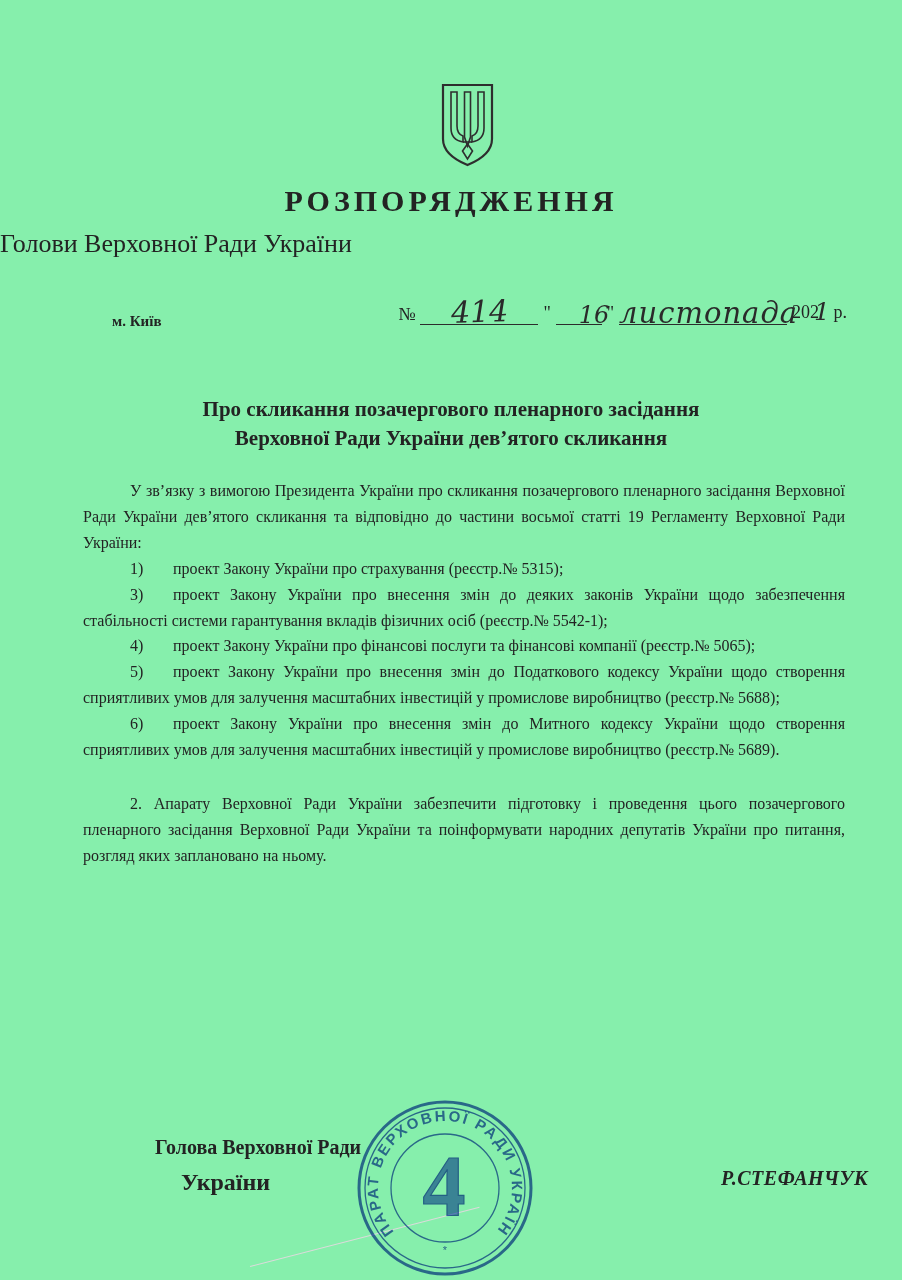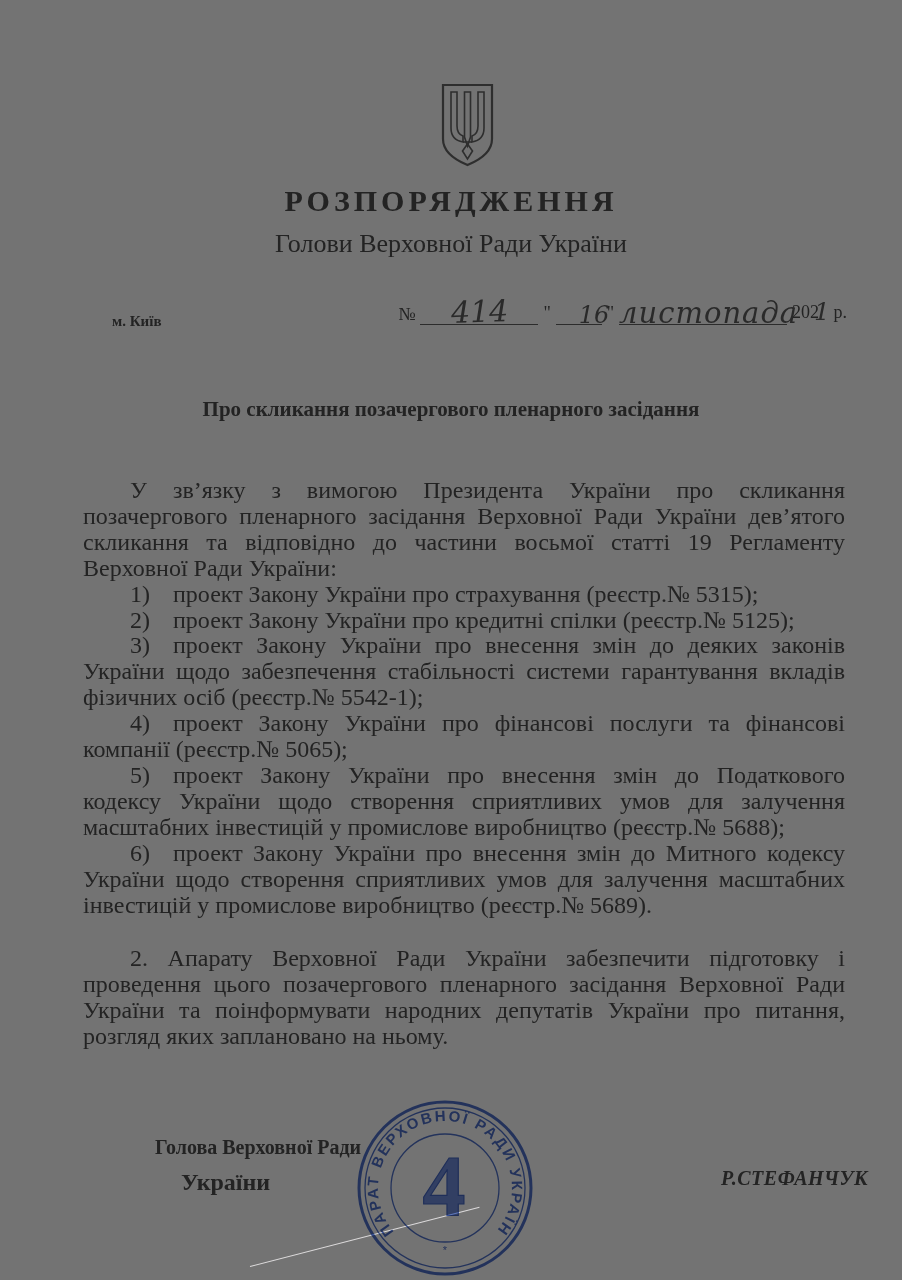--- a/index.html
+++ b/index.html
@@ -5,34 +5,34 @@
 <style>
   html,body { margin:0; padding:0; }
   body {
     width:902px; height:1280px;
     background:#f6f6f7;
     font-family:"Liberation Serif", serif;
   }
   .page {
     position:relative;
     width:902px; height:1280px;
-    background:#737373;
+    background:#86efac;
     color:#232323;
     overflow:hidden;
   }
 
   
   .coat { position:absolute; left:439px; top:82px; width:57px; height:88px; }
   .doc-type {
     position:absolute; left:0; right:0; top:184px;
     text-align:center; font-size:30px; font-weight:bold; letter-spacing:4px;
   }
   .doc-issuer {
     position:absolute; left:0; right:0; top:229px;
-    text-align:center; font-size:26px;
+    font-size:26px;
   }
 
   
   .meta-city {
     position:absolute; left:112px; top:313px;
     font-size:15px; font-weight:bold;
   }
   .number-row {
     position:absolute; right:55px; top:294px;
     display:flex; align-items:flex-end; gap:5px;
@@ -57,21 +57,21 @@
 
   
   .subject {
     position:absolute; left:0; right:0; top:395px;
     text-align:center; font-weight:bold; font-size:21px; line-height:29px;
   }
 
   
   .body-text {
     position:absolute; left:83px; top:478px; width:762px;
-    font-size:24px; line-height:25.9px; text-align:justify;
+    font-size:16px; line-height:25.9px; text-align:justify;
   }
   .body-text p { margin:0; text-indent:47px; }
   .body-text p.gap-sm { margin-top:6px; }
   .body-text p.gap-lg { margin-top:28px;font-family:Liberation Serif, serif; }
   .tab-num { display:inline-block; min-width:43px; text-indent:0; }
 
   
   .sig-title1 { position:absolute; left:155px; top:1136px; font-size:20px; font-weight:bold; }
   .sig-title2 { position:absolute; left:181px; top:1169px; font-size:24px; font-weight:bold; }
   .sig-name   { position:absolute; right:34px; top:1167px; font-size:20px; font-weight:bold; letter-spacing:0.5px;font-style:italic; }
@@ -120,26 +120,26 @@
     <span class="blank blank-number"><span class="hand hand-number">414</span></span>
     <span class="quote">"</span>
     <span class="blank blank-day"><span class="hand hand-day">16</span></span>
     <span class="quote">"</span>
     <span class="blank blank-month"><span class="hand hand-month">листопада</span></span>
     <span class="year-group"><span>202</span><span class="hand hand-year-digit">1</span> <span>р.</span></span>
   </div>
 
   <div class="subject">
     <div>Про скликання позачергового пленарного засідання</div>
+    <div>Верховної Ради України дев’ятого скликання</div>
   </div>
 
   <div class="body-text">
     <p>У зв’язку з вимогою Президента України про скликання позачергового пленарного засідання Верховної Ради України дев’ятого скликання та відповідно до частини восьмої статті 19 Регламенту Верховної Ради України:</p>
     <p><span class="tab-num">1)</span><span>проект Закону України про страхування (реєстр.№ 5315);</span></p>
-    <p><span class="tab-num">2)</span><span>проект Закону України про кредитні спілки (реєстр.№ 5125);</span></p>
     <p><span class="tab-num">3)</span><span>проект Закону України про внесення змін до деяких законів України щодо забезпечення стабільності системи гарантування вкладів фізичних осіб (реєстр.№ 5542-1);</span></p>
     <p><span class="tab-num">4)</span><span>проект Закону України про фінансові послуги та фінансові компанії (реєстр.№ 5065);</span></p>
     <p><span class="tab-num">5)</span><span>проект Закону України про внесення змін до Податкового кодексу України щодо створення сприятливих умов для залучення масштабних інвестицій у промислове виробництво (реєстр.№ 5688);</span></p>
     <p><span class="tab-num">6)</span><span>проект Закону України про внесення змін до Митного кодексу України щодо створення сприятливих умов для залучення масштабних інвестицій у промислове виробництво (реєстр.№ 5689).</span></p>
     <p class="gap-lg">2. Апарату Верховної Ради України забезпечити підготовку і проведення цього позачергового пленарного засідання Верховної Ради України та поінформувати народних депутатів України про питання, розгляд яких заплановано на ньому.</p>
   </div>
 
   <div class="sig-title1">Голова Верховної Ради</div>
   <div class="sig-title2">України</div>
   <div class="sig-name">Р.СТЕФАНЧУК</div>

